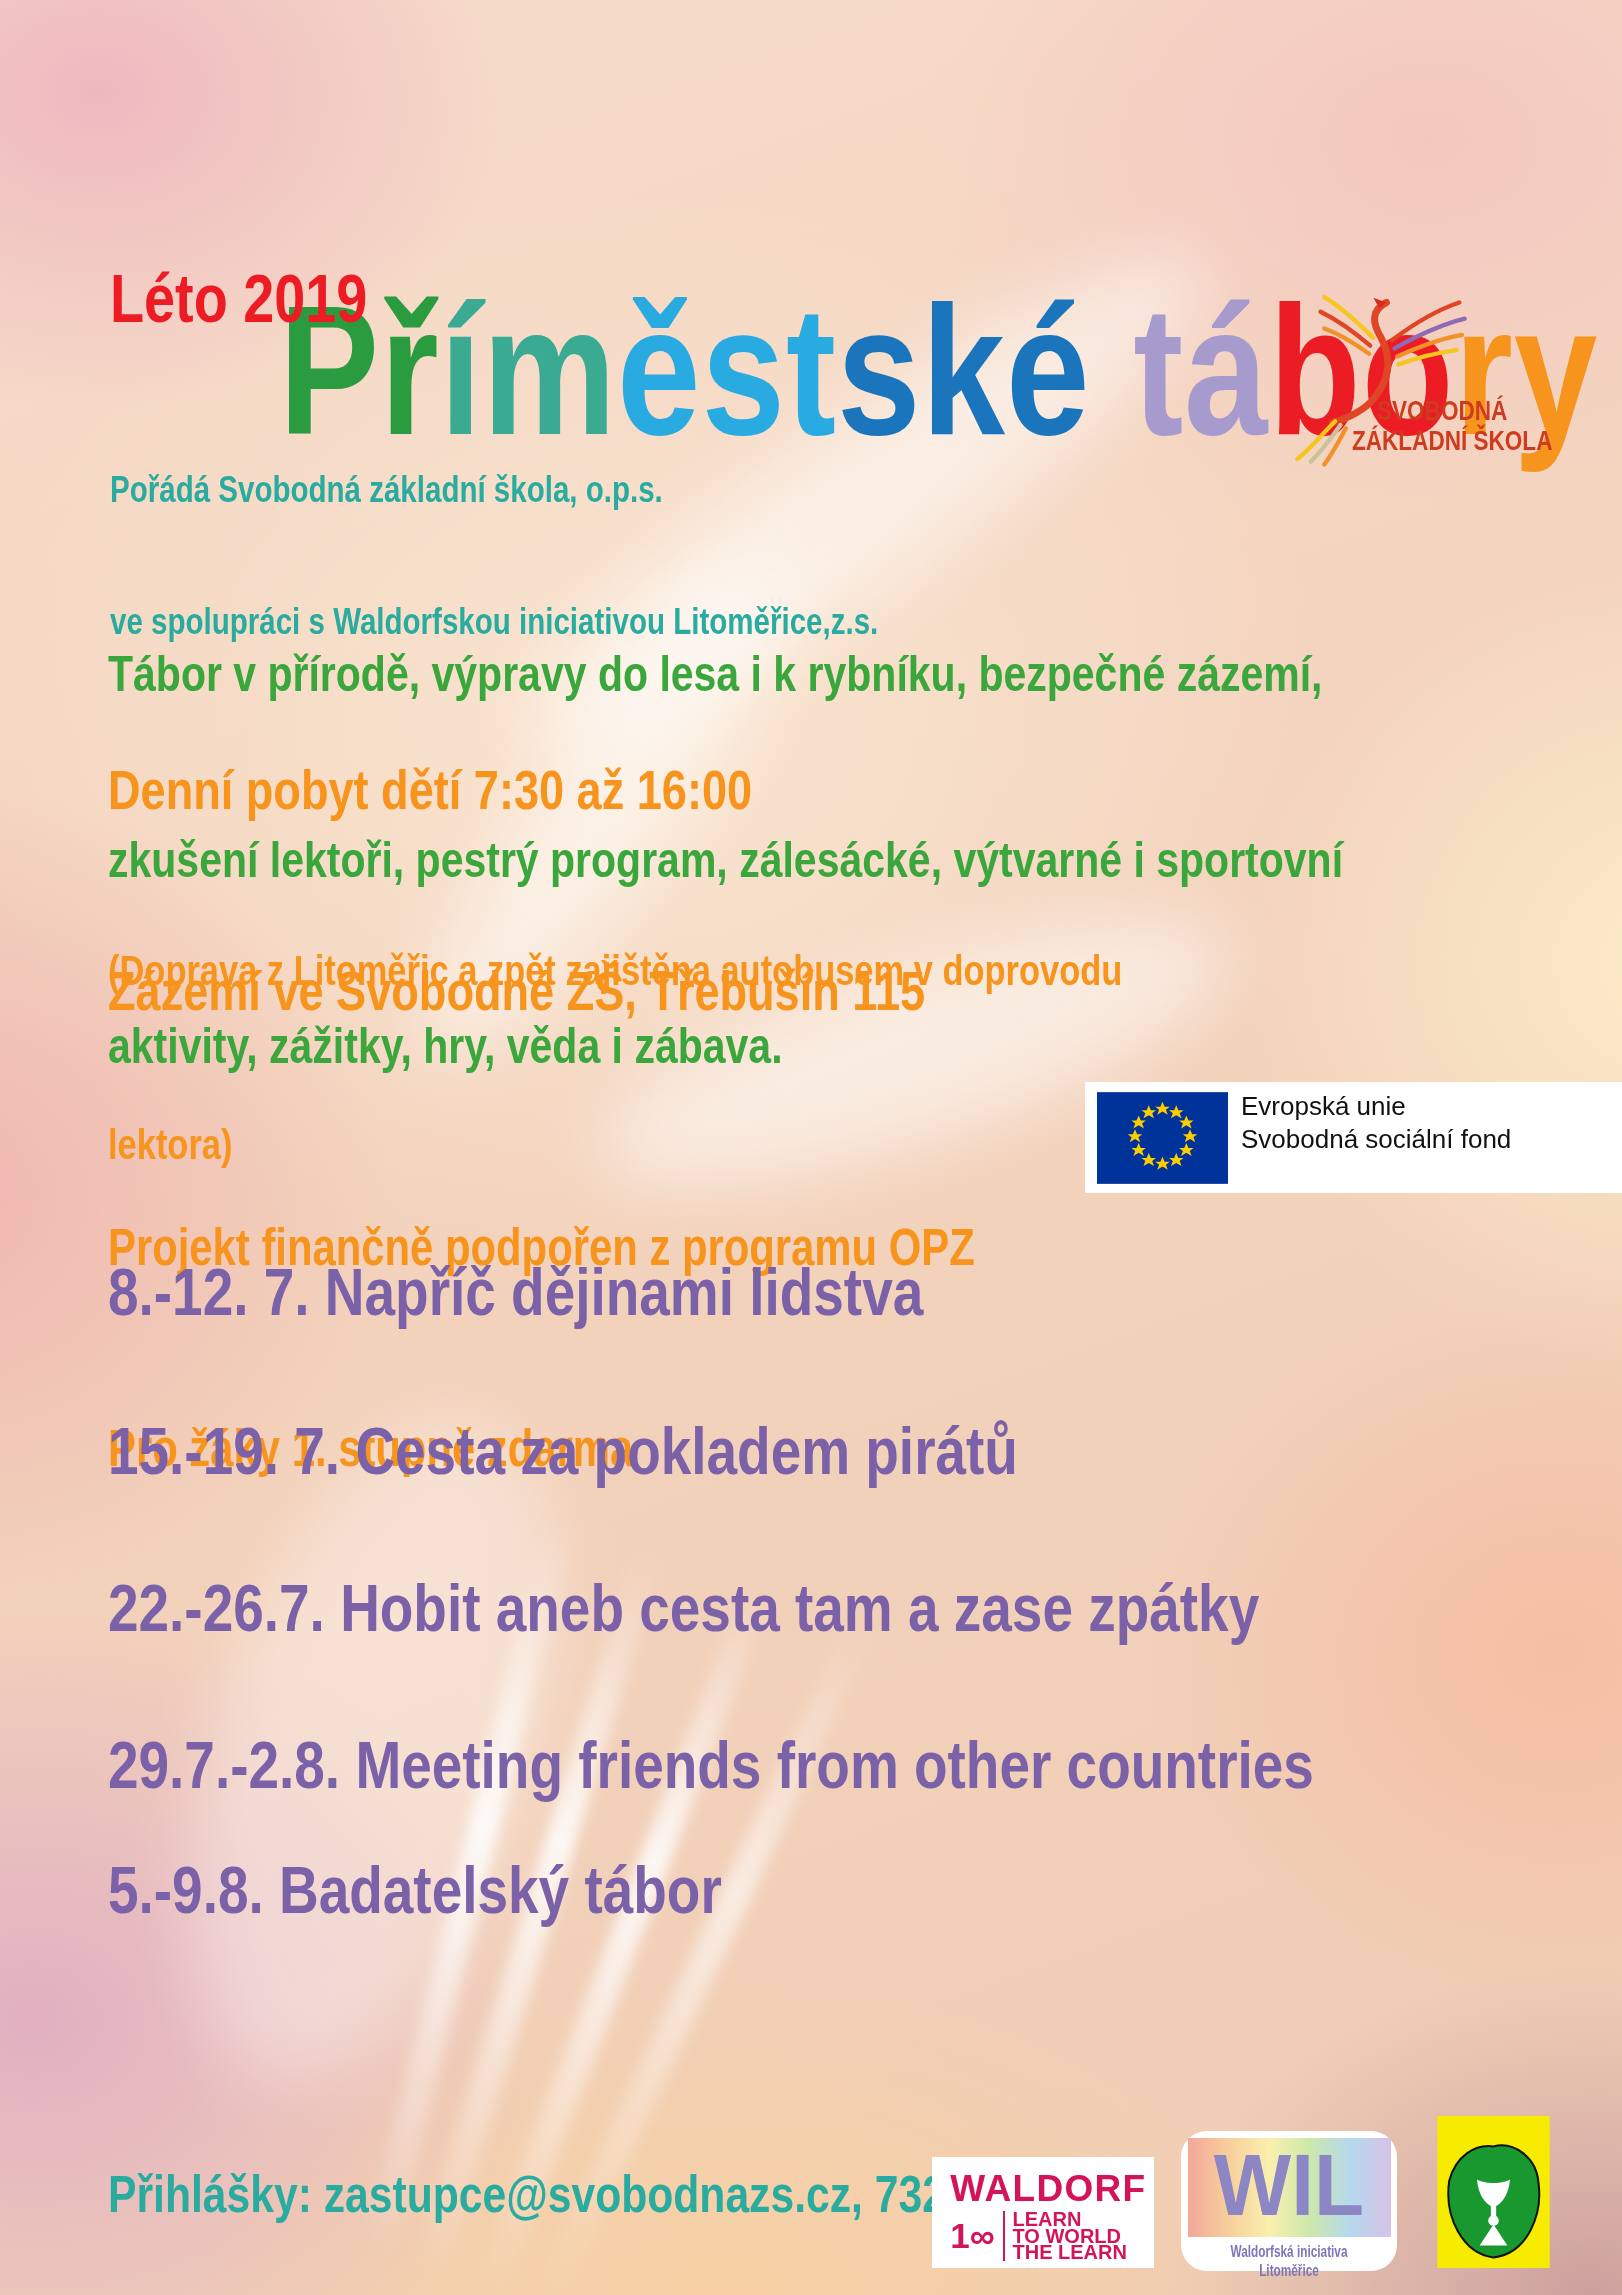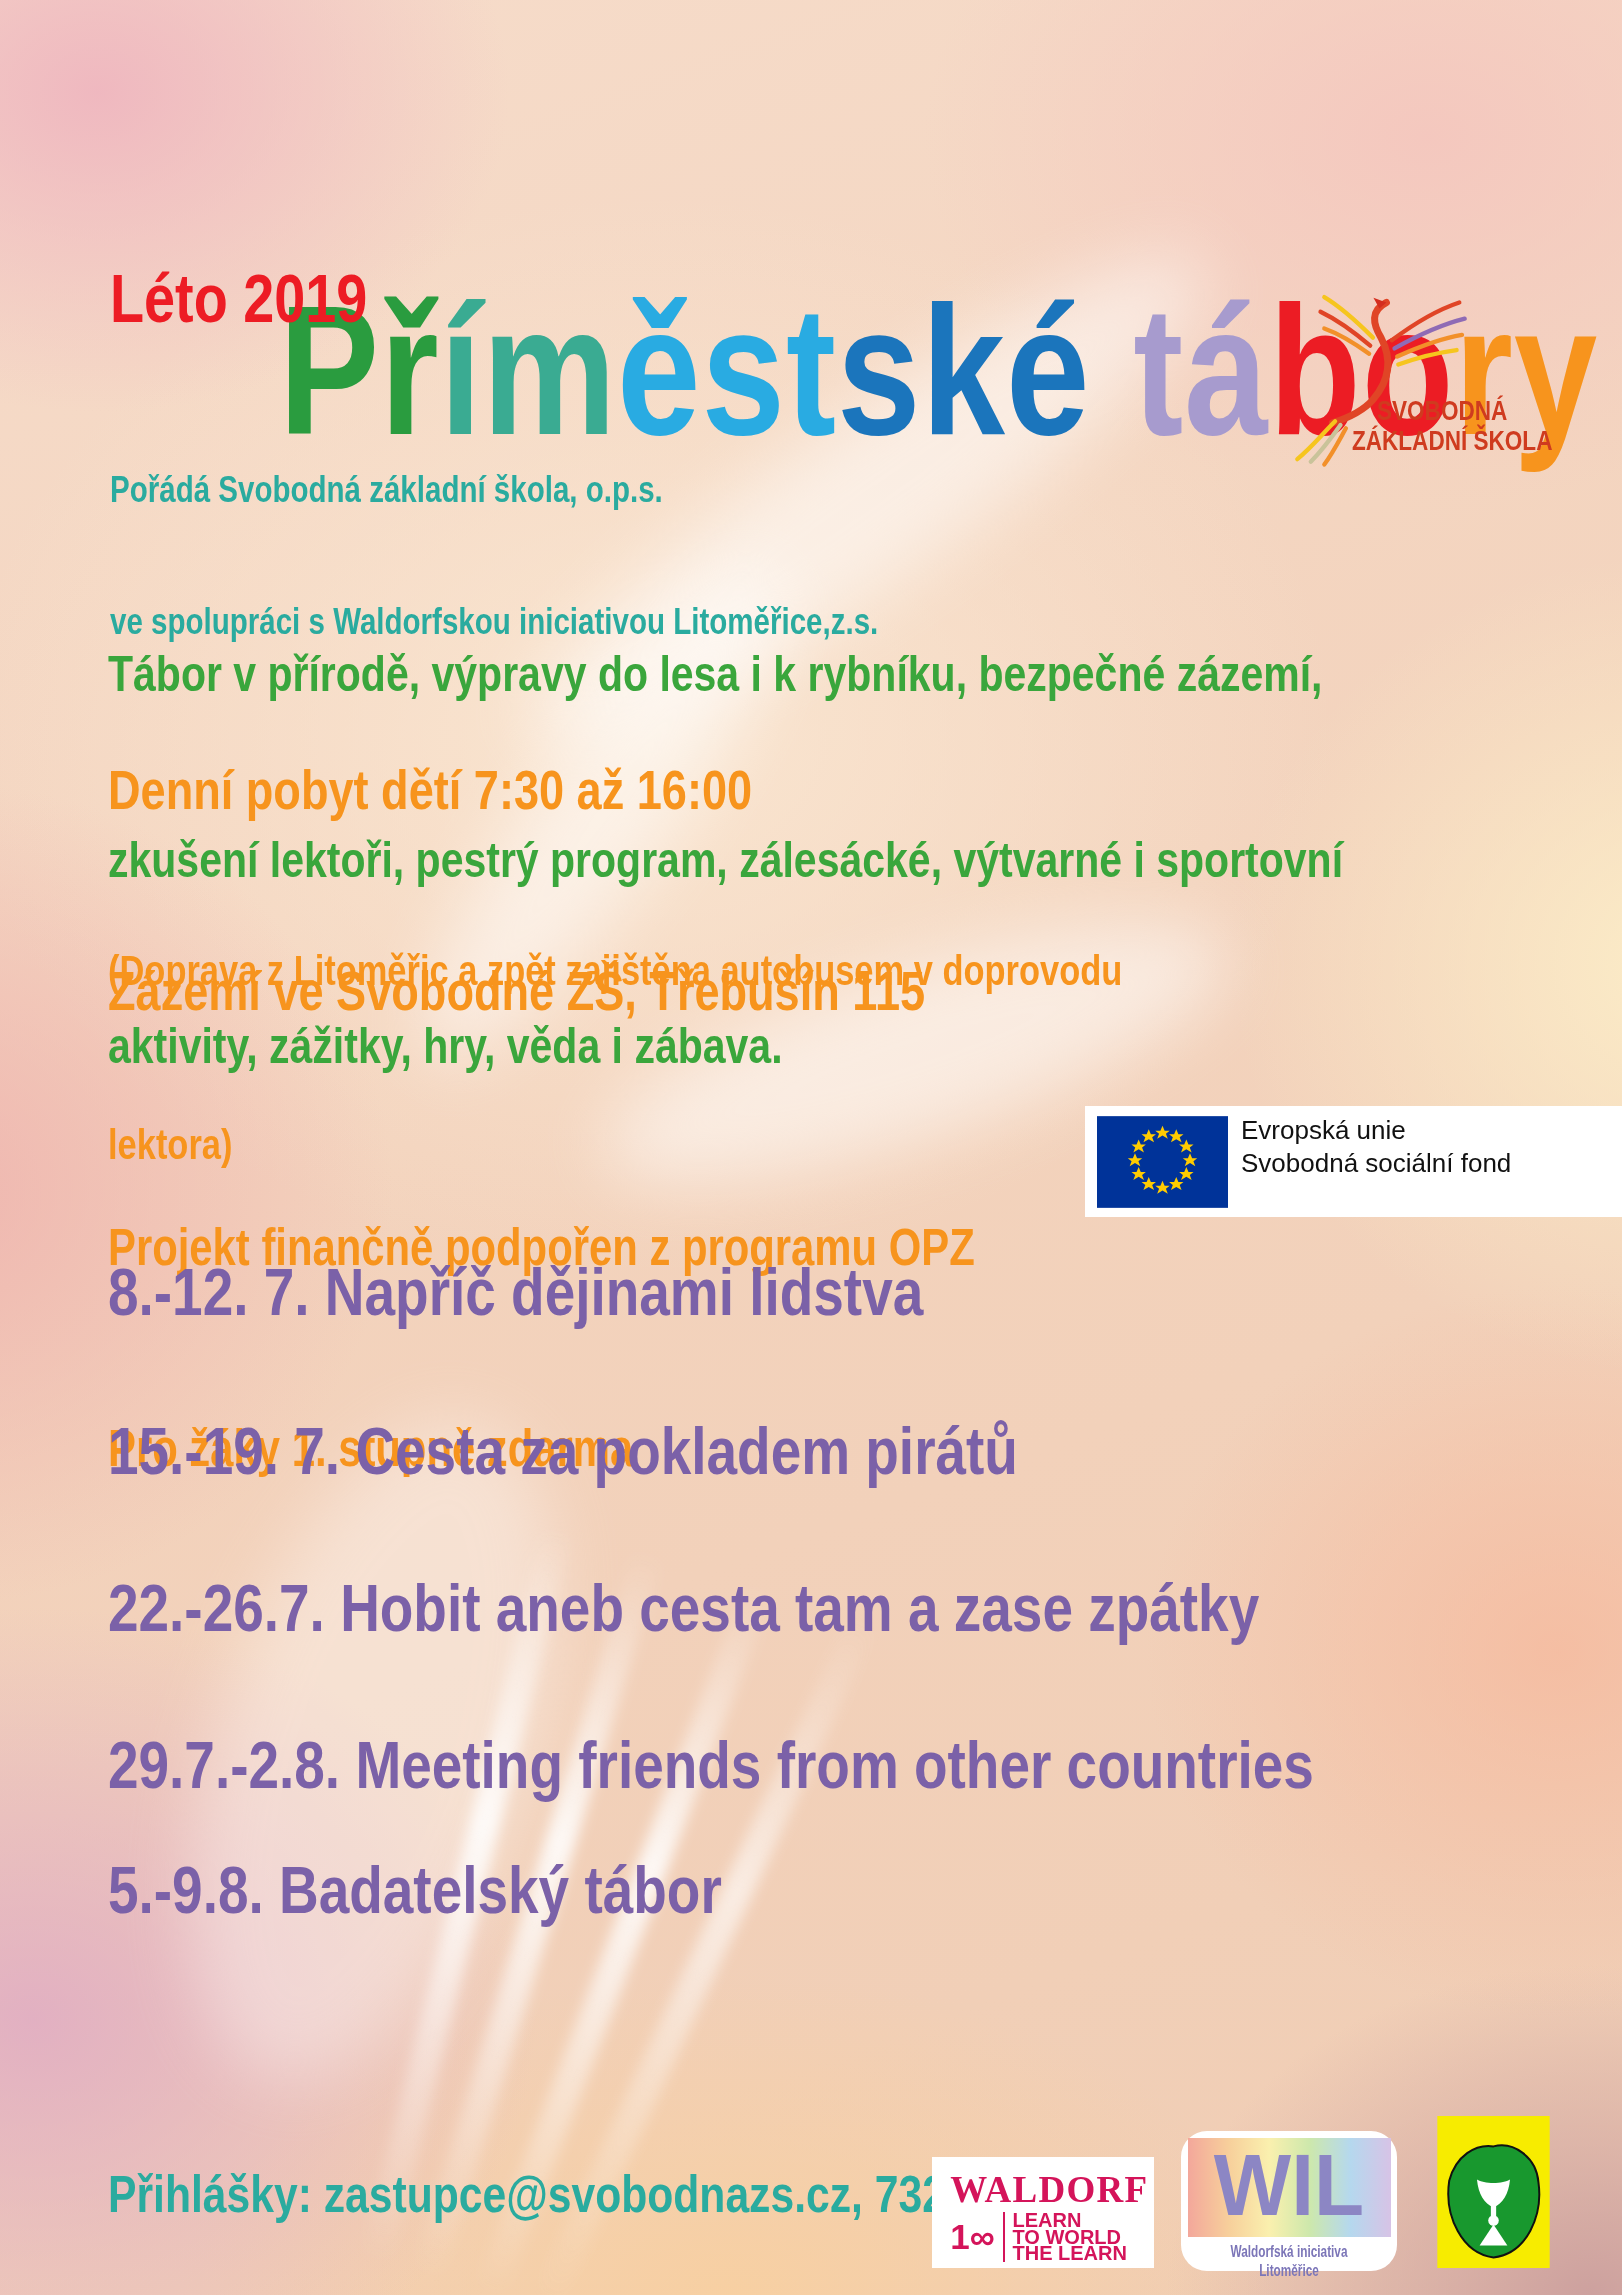--- a/index.html
+++ b/index.html
@@ -49,28 +49,28 @@
   .camp{left:108px;font-size:67px;color:#7b61a8;}
   .camp0{top:1253px}.camp1{top:1412px}.camp2{top:1569px}.camp3{top:1726px}.camp4{top:1851px}
   .contact{left:108px;top:2017px;font-size:52px;line-height:71px;color:#2aab9f;}
   .school1{left:1377px;top:395px;font-size:27.5px;color:#cf3b1f;}
   .school2{left:1352px;top:425px;font-size:27.5px;color:#cf3b1f;}
 
   
   .school-logo{position:absolute;left:1273px;top:272px;}
 
   
-  .eu{position:absolute;left:1085px;top:1106px;width:538px;height:111px;background:#fff;}
+  .eu{position:absolute;left:1085px;top:1082px;width:538px;height:111px;background:#fff;}
   .eu-flag{position:absolute;left:11.8px;top:9.8px;}
   .eu-text{position:absolute;left:156px;top:7.9px;font-size:26px;line-height:33px;color:#111;}
 
   
   .waldorf{position:absolute;left:932px;top:2157px;width:222px;height:111px;background:#fff;
            color:#d4145a;font-weight:bold;}
-  .w-name{font-size:37px;letter-spacing:1.3px;margin:10.5px 0 1.3px 18.3px;font-family:Liberation Serif, serif;}
+  .w-name{font-size:37px;letter-spacing:1.3px;margin:10.5px 0 1.3px 18.3px;}
   .w-row{display:flex;align-items:center;margin-left:18.3px;}
   .w-num{font-size:35px;}
   .w-div{width:2px;height:50px;background:#d4145a;margin:0 7.9px;}
   .w-tag{font-size:20px;line-height:16.4px;}
 
   .wil{position:absolute;left:1181px;top:2131px;width:216px;height:140px;background:#fff;border-radius:26px;}
   .wil-rain{position:absolute;left:6.5px;top:6.5px;right:6.5px;height:99px;
             background:linear-gradient(90deg,#f3a79b,#f7cf9b,#faf0ae,#cde8ac,#b5d8ee,#d7c3e6);}
   .wil-word{position:absolute;left:0;right:0;top:6.5px;text-align:center;font-size:82px;
             font-weight:bold;color:#8c86c4;transform:scaleY(1.06);}

